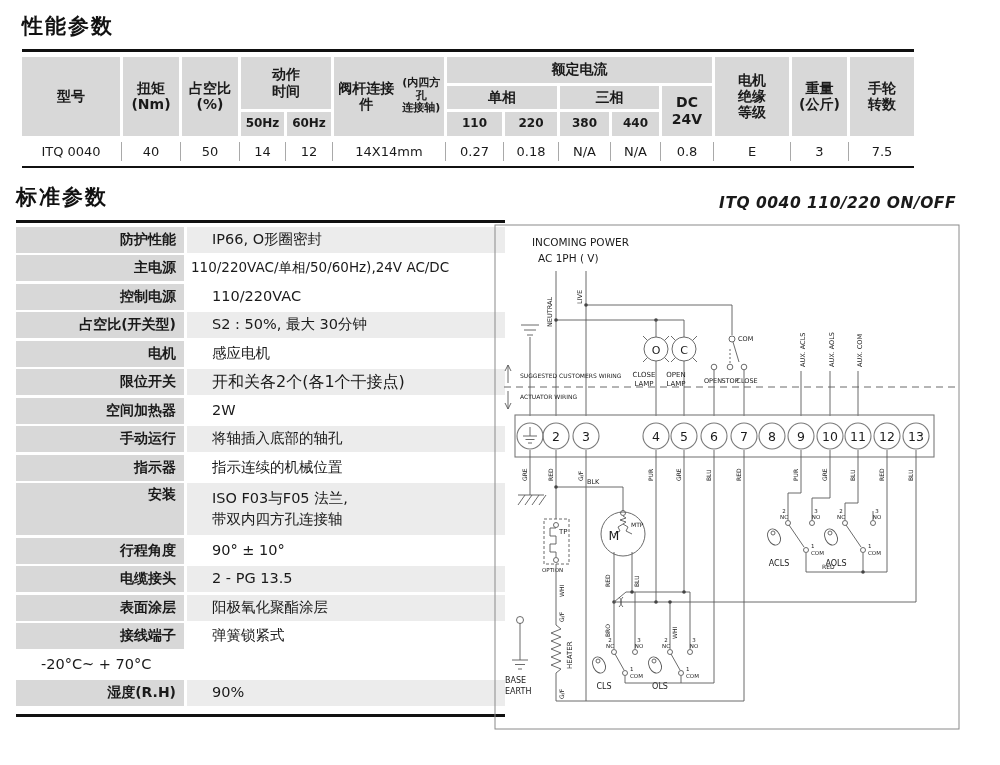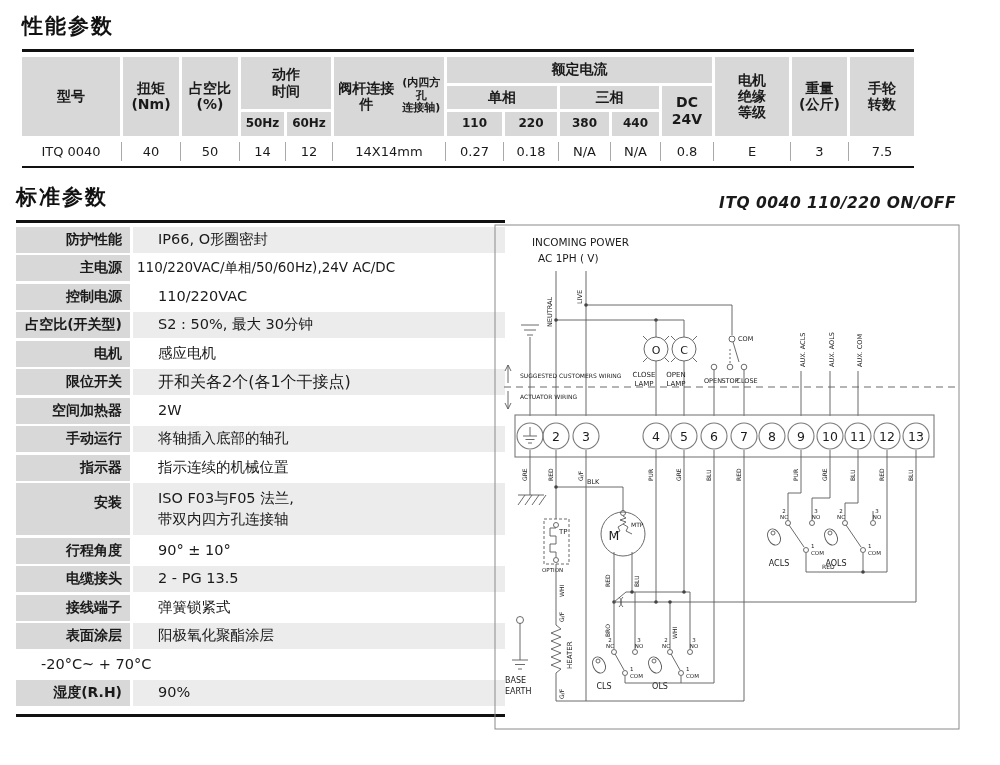--- a/index.html
+++ b/index.html
@@ -19,21 +19,21 @@
   .hc.small { font-size:12px; }
   .hc .note { font-size:11px; font-weight:bold; }
   .dc { background:#fff; display:flex; align-items:center; justify-content:center;
         font-size:13px; position:relative; }
   .dc.sep::before { content:""; position:absolute; left:-2px; top:3px; bottom:3px; width:1px; background:#a9a9a9; }
 
   
   #specs { position:absolute; left:16px; top:183px; width:489px; }
   #specs .rule { margin-top:9px; margin-bottom:4px; }
   .srow { display:flex; margin-bottom:2.5px; min-height:26px; }
-  .srow .lab { width:114px; background:#d8d8d8; font-weight:bold; font-size:14px;
+  .srow .lab { width:168px; background:#d8d8d8; font-weight:bold; font-size:14px;
                display:flex; align-items:center; justify-content:flex-end;
                padding-right:8px; margin-right:3px; }
   .srow .val { flex:1; font-size:14.5px; display:flex; align-items:center;
                padding-left:25px; white-space:pre-line; line-height:1.45; }
   .srow.shaded .val { background:#ececec; }
   .srow.tall { min-height:52px; }
   #specs .rule.bottom { margin-top:8px; }
 
   
   #diagram { position:absolute; left:492px; top:194px; width:470px; }
@@ -151,39 +151,39 @@
       </div>
     <div class="srow shaded">
         <div class="lab">手动运行</div>
         <div class="val">将轴插入底部的轴孔</div>
       </div>
     <div class="srow">
         <div class="lab">指示器</div>
         <div class="val">指示连续的机械位置</div>
       </div>
     <div class="srow shaded tall">
-        <div class="lab" style="align-items:flex-start; padding-top:11px">安装</div>
+        <div class="lab" style="align-items:flex-start; padding-top:3px">安装</div>
         <div class="val">ISO F03与F05 法兰,
 带双内四方孔连接轴</div>
       </div>
     <div class="srow">
         <div class="lab">行程角度</div>
         <div class="val">90° ± 10°</div>
       </div>
     <div class="srow shaded">
         <div class="lab">电缆接头</div>
         <div class="val">2 - PG 13.5</div>
       </div>
+    <div class="srow shaded">
+        <div class="lab">表面涂层</div>
+        <div class="val">阳极氧化聚酯涂层</div>
+      </div>
     <div class="srow">
         <div class="lab">接线端子</div>
         <div class="val">弹簧锁紧式</div>
-      </div>
-    <div class="srow shaded">
-        <div class="lab">表面涂层</div>
-        <div class="val">阳极氧化聚酯涂层</div>
       </div>
     <div class="srow">
         <div class="val">-20°C~ + 70°C</div>
       </div>
     <div class="srow shaded">
         <div class="lab">湿度(R.H)</div>
         <div class="val">90%</div>
       </div>
 
     <div class="rule bottom"></div>

